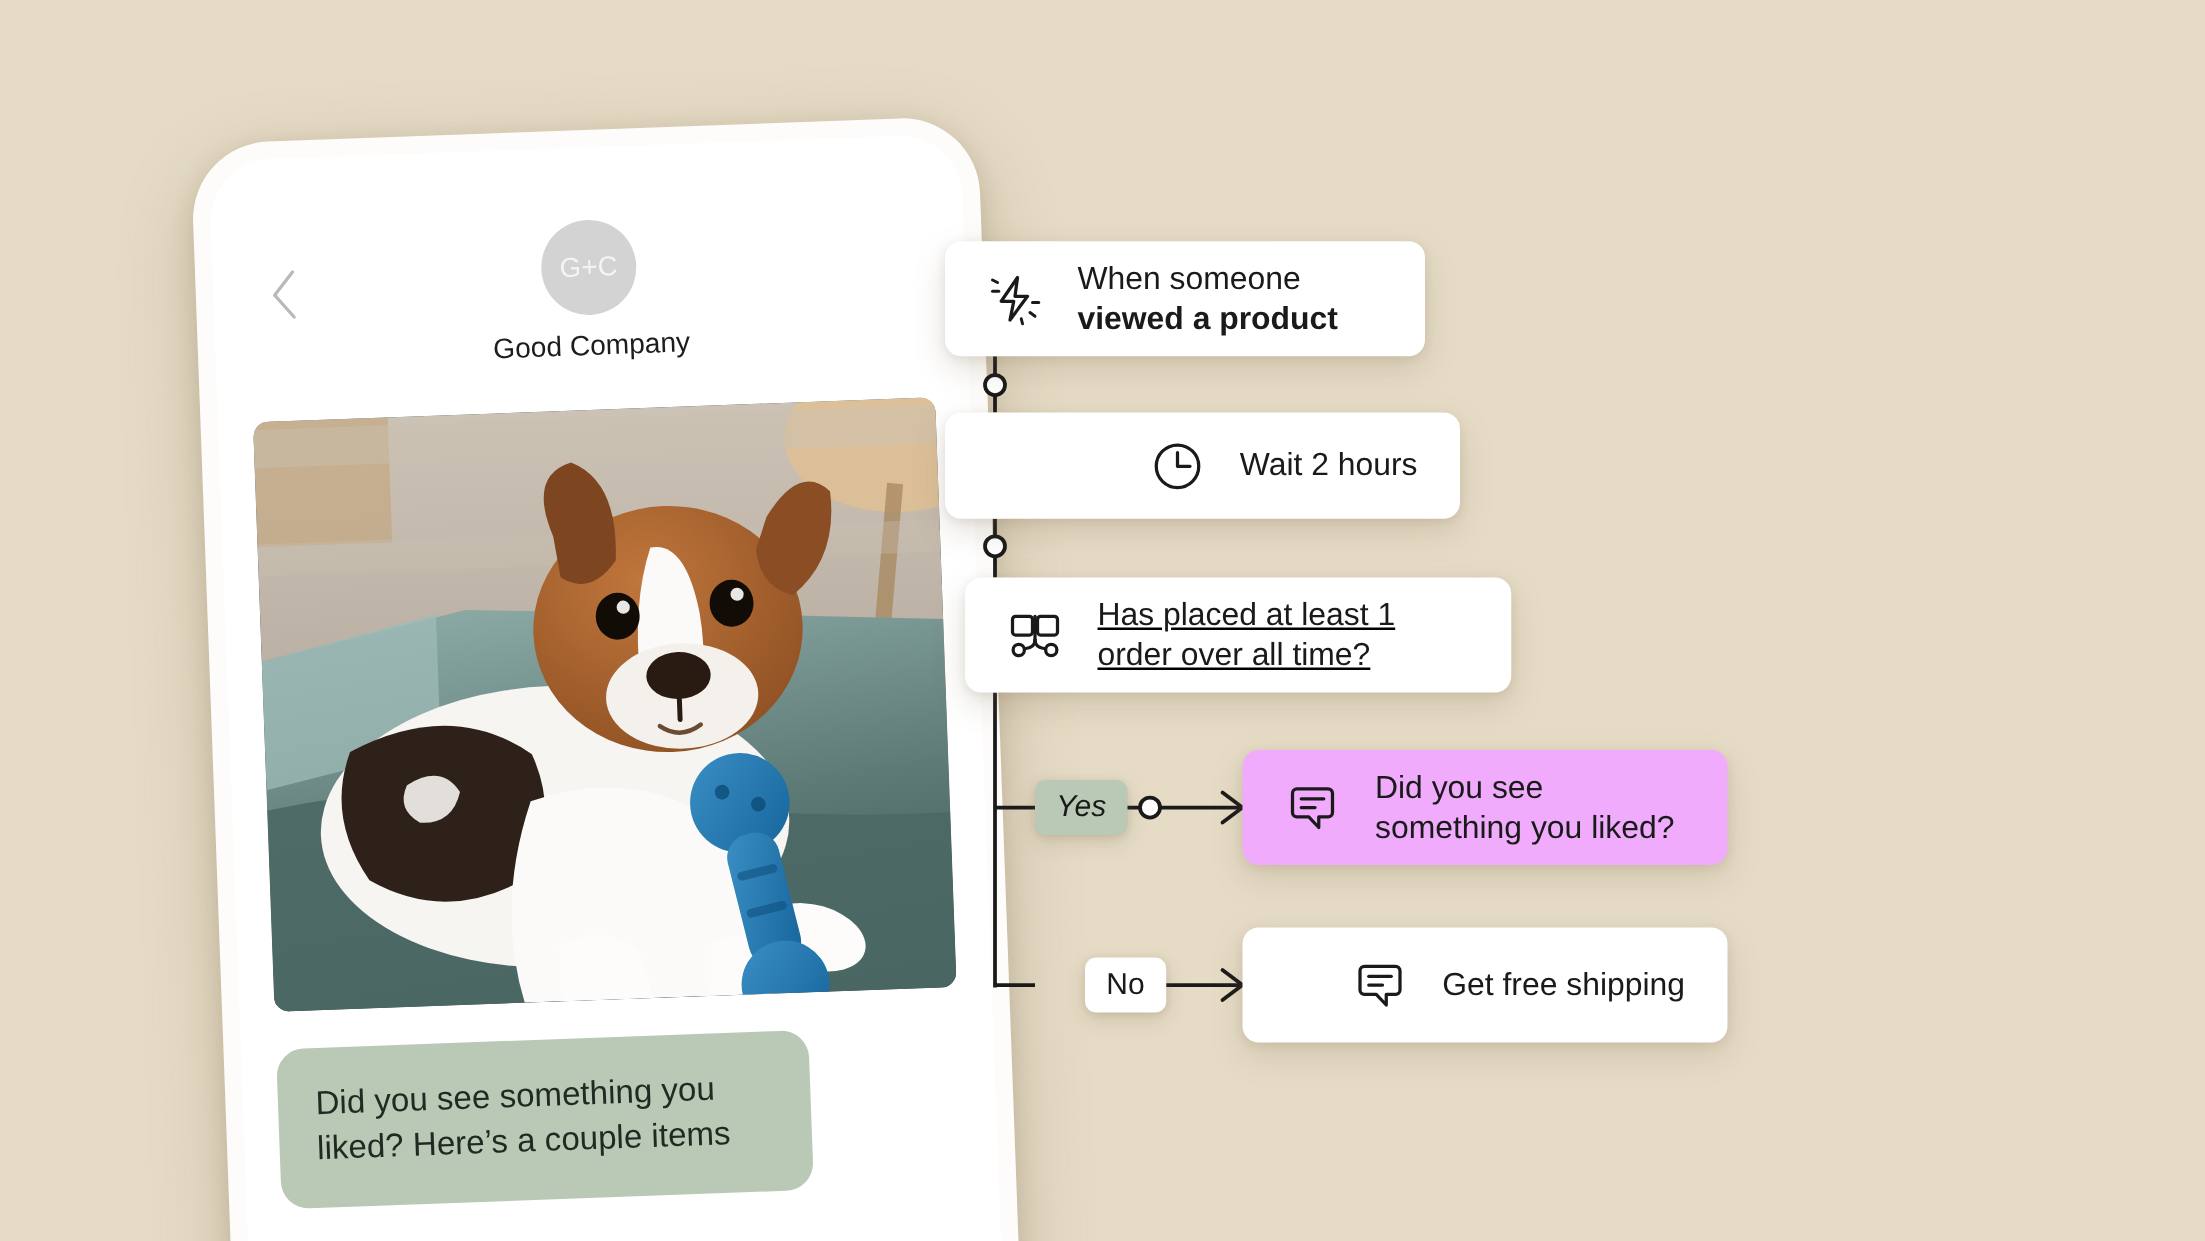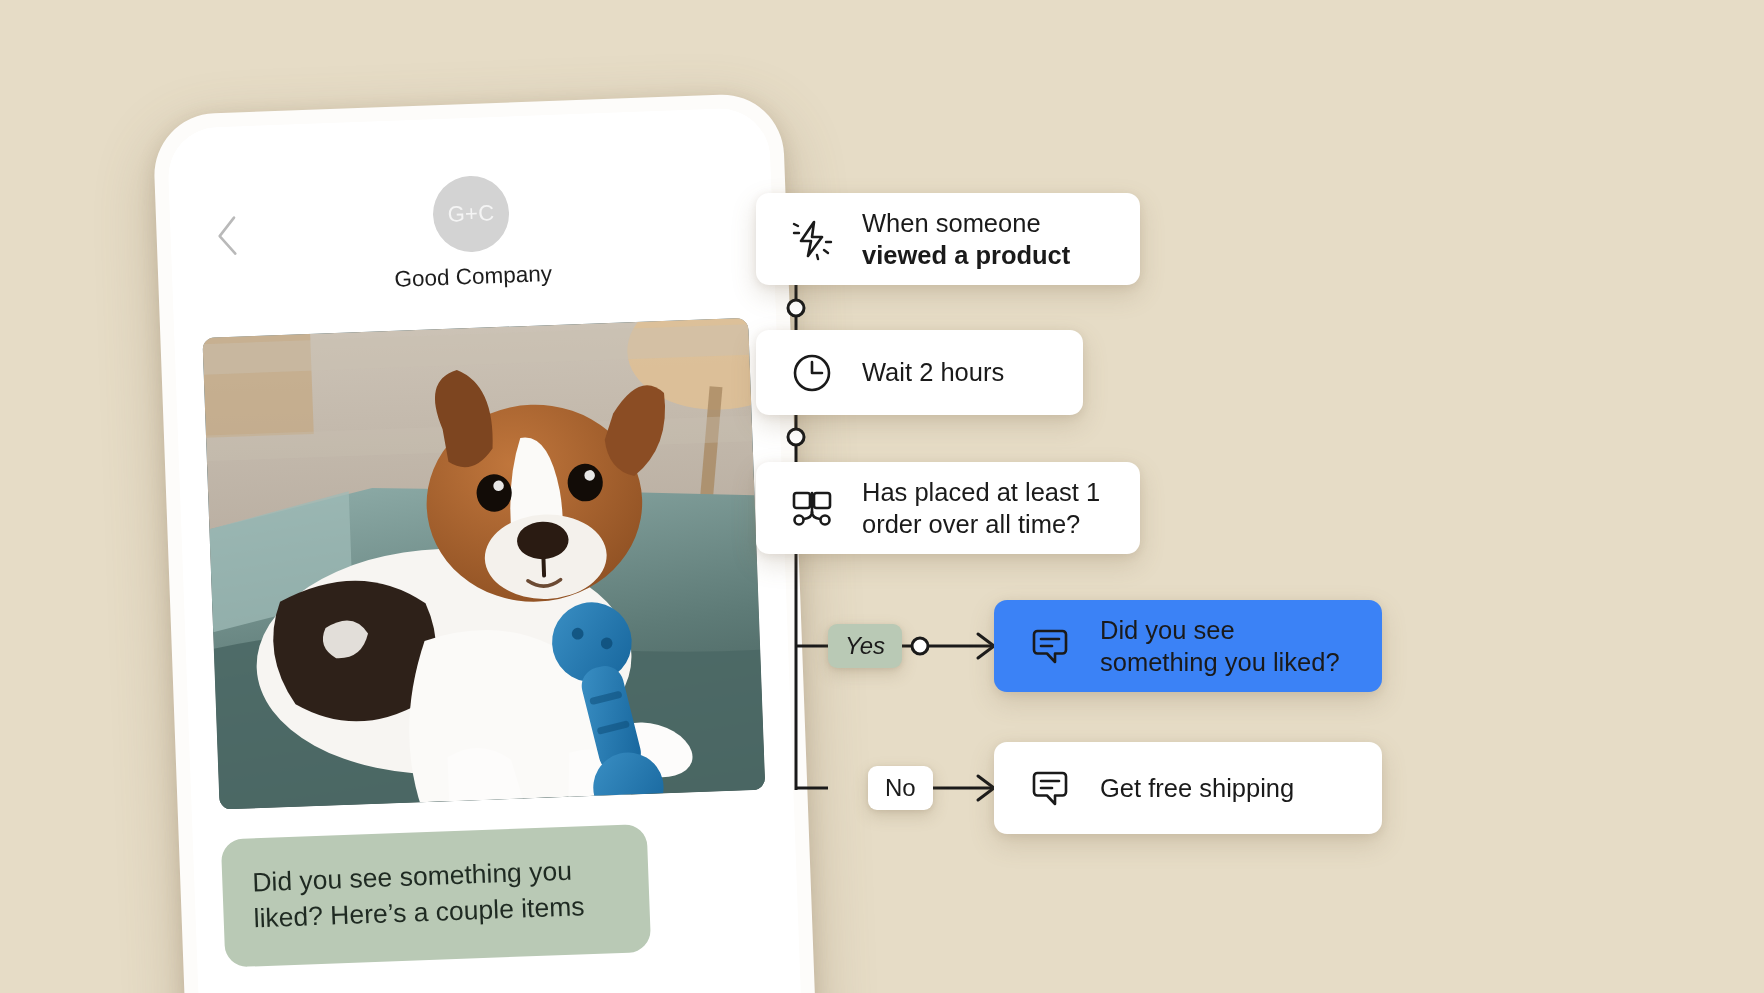--- a/index.html
+++ b/index.html
@@ -152,23 +152,24 @@
     position: absolute;
     background: #ffffff;
     border-radius: 13px;
     display: flex;
     align-items: center;
     gap: 28px;
     padding: 6px 34px;
     box-shadow:
       0 10px 26px rgba(120, 100, 70, 0.20),
       0 2px 8px rgba(120, 100, 70, 0.12);
-  }
-
-  .card.green { background: #3b82f6; }
+    justify-content: flex-end;
+  }
+
+  .card.green { background: #f0abfc; }
 
   .card-icon {
     flex: 0 0 auto;
     width: 44px;
     height: 44px;
     color: #1a1a1a;
     display: flex;
     align-items: center;
     justify-content: center;
   }
@@ -176,22 +177,22 @@
 
   .card-text {
     font-size: 25.5px;
     line-height: 1.27;
     color: #1a1a1a;
   }
   .card-text b { font-weight: 700; }
 
   
   .card-trigger   { left: 0px;   top: 193px; width: 384px; height: 92px;  }
-  .card-wait      { left: 0px;   top: 330px; width: 327px; height: 85px;  }
-  .card-condition { left: 0px;   top: 462px; width: 384px; height: 92px;  }
+  .card-wait      { left: 0px;   top: 330px; width: 412px; height: 85px;  }
+  .card-condition { left: 16px;   top: 462px; width: 437px; height: 92px; text-decoration: underline;  }
   .card-yes-msg   { left: 238px; top: 600px; width: 388px; height: 92px;  }
   .card-no-msg    { left: 238px; top: 742px; width: 388px; height: 92px;  }
 
   
   .chip {
     position: absolute;
     height: 44px;
     min-width: 58px;
     padding: 0 17px;
     border-radius: 9px;

